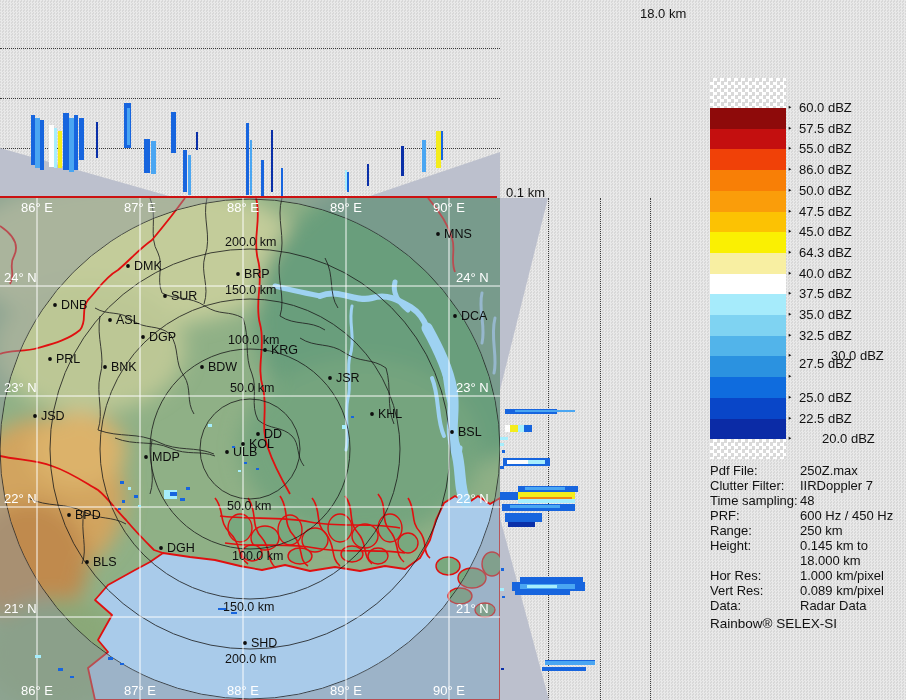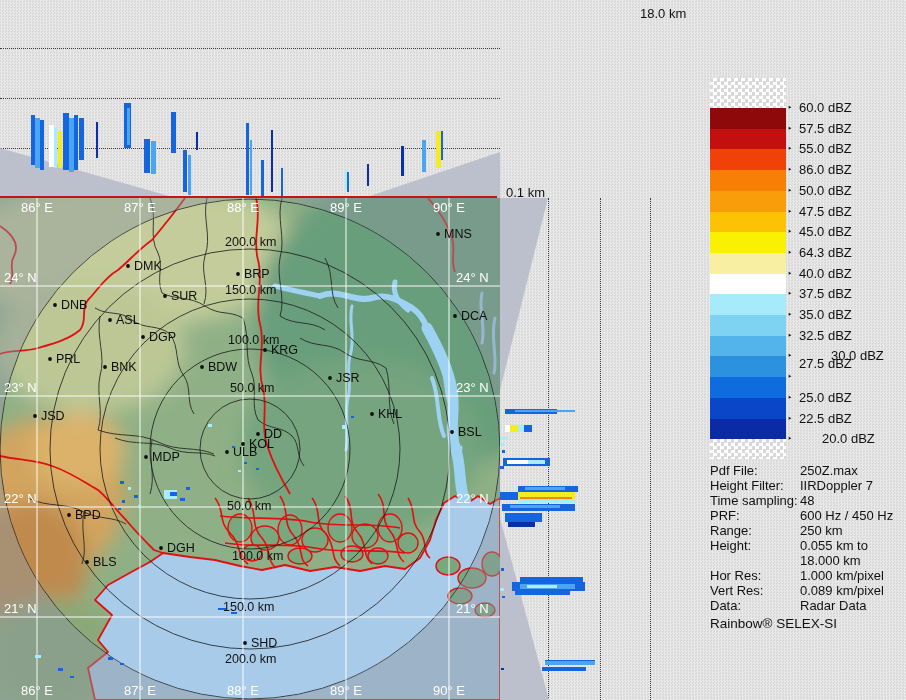--- a/index.html
+++ b/index.html
@@ -429,38 +429,38 @@
       <div class="legend-row" style="left: 799px; top: 409.5px;">22.5 dBZ</div>
       <div class="legend-arrow" style="top: 430.2px;">‣</div>
       <div class="legend-row" style="left: 799px; top: 430.2px; margin-left: 23px;">20.0 dBZ</div>
     </div>
   <div id="meta">
       <div class="meta-row" style="top: 463px;">
         <div class="meta-label">Pdf File:</div>
         <div class="meta-value">250Z.max</div>
       </div>
       <div class="meta-row" style="top: 478px;">
-        <div class="meta-label">Height Filter:</div>
+        <div class="meta-label">Clutter Filter:</div>
         <div class="meta-value">IIRDoppler 7</div>
       </div>
       <div class="meta-row" style="top: 493px;">
         <div class="meta-label">Time sampling:</div>
         <div class="meta-value">48</div>
       </div>
       <div class="meta-row" style="top: 508px;">
         <div class="meta-label">PRF:</div>
         <div class="meta-value">600 Hz / 450 Hz</div>
       </div>
       <div class="meta-row" style="top: 523px;">
         <div class="meta-label">Range:</div>
         <div class="meta-value">250 km</div>
       </div>
       <div class="meta-row" style="top: 538px;">
         <div class="meta-label">Height:</div>
-        <div class="meta-value">0.055 km to</div>
+        <div class="meta-value">0.145 km to</div>
       </div>
       <div class="meta-row" style="top: 553px;">
         <div class="meta-label"></div>
         <div class="meta-value">18.000 km</div>
       </div>
       <div class="meta-row" style="top: 568px; text-align: center;">
         <div class="meta-label">Hor Res:</div>
         <div class="meta-value">1.000 km/pixel</div>
       </div>
       <div class="meta-row" style="top: 583px;">

